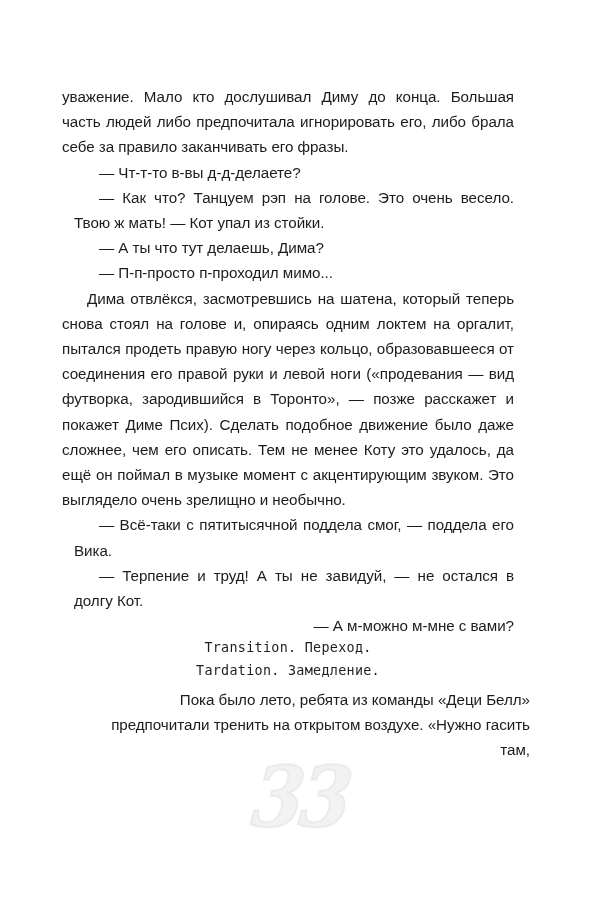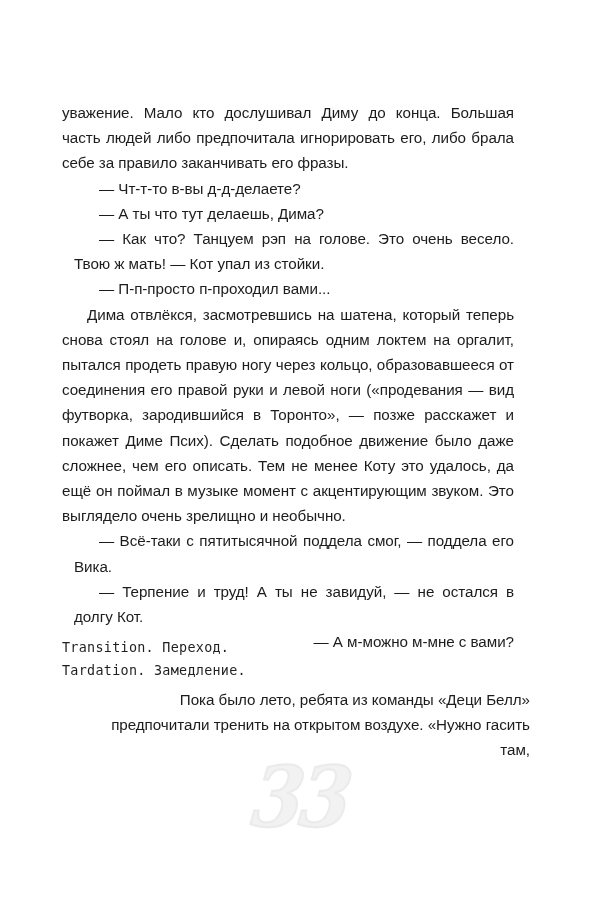--- a/index.html
+++ b/index.html
@@ -16,21 +16,21 @@
   .page {
     position: relative;
     width: 600px;
     height: 901px;
     background: #ffffff;
     box-sizing: border-box;
   }
   .text-block {
     position: absolute;
     left: 62px;
-    top: 100px;
+    top: 84px;
     width: 452px;
   }
   .para {
     margin: 0;
     font-size: 15.2px;
     line-height: 25.2px;
     color: #1c1c1c;
     text-align: justify;
     text-indent: 25px;
     -webkit-font-smoothing: antialiased;
@@ -45,21 +45,21 @@
     margin-left: 12px;
   }
   .para.nojust {
     text-align: right;
   }
   .mono-block {
     position: absolute;
     left: 62px;
     top: 637px;
     width: 452px;
-    text-align: left;
+    text-align: center;
   }
   .mono-line {
     margin: 0;
     font-family: "DejaVu Sans Mono", "Liberation Mono", monospace;
     font-size: 13.4px;
     line-height: 22.5px;
     color: #1f1f1f;
     letter-spacing: 0.3px;
     white-space: pre;
   }
@@ -94,23 +94,23 @@
   }
 </style>
 </head>
 <body>
 
 <div class="page">
 
   <div class="text-block">
     <p class="para first">уважение. Мало кто дослушивал Диму до конца. Большая часть людей либо предпочитала игнорировать его, либо брала себе за правило заканчивать его фразы.</p>
     <p class="para dialogue">— Чт-т-то в-вы д-д-делаете?</p>
+    <p class="para dialogue">— Как что? Танцуем рэп на голове. Это очень весело. Твою ж мать! — Кот упал из стойки.</p>
     <p class="para dialogue">— А ты что тут делаешь, Дима?</p>
-    <p class="para dialogue">— Как что? Танцуем рэп на голове. Это очень весело. Твою ж мать! — Кот упал из стойки.</p>
-    <p class="para dialogue">— П-п-просто п-проходил вами...</p>
+    <p class="para dialogue">— П-п-просто п-проходил мимо...</p>
     <p class="para">Дима отвлёкся, засмотревшись на шатена, который теперь снова стоял на голове и, опираясь одним локтем на оргалит, пытался продеть правую ногу через кольцо, образовавшееся от соединения его правой руки и левой ноги («продевания — вид футворка, зародившийся в Торонто», — позже расскажет и покажет Диме Псих). Сделать подобное движение было даже сложнее, чем его описать. Тем не менее Коту это удалось, да ещё он поймал в музыке момент с акцентирующим звуком. Это выглядело очень зрелищно и необычно.</p>
     <p class="para dialogue">— Всё-таки с пятитысячной поддела смог, — поддела его Вика.</p>
     <p class="para dialogue">— Терпение и труд! А ты не завидуй, — не остался в долгу Кот.</p>
     <p class="para dialogue nojust">— А м-можно м-мне с вами?</p>
   </div>
 
   <div class="mono-block">
     <p class="mono-line">Transition. Переход.</p>
     <p class="mono-line">Tardation. Замедление.</p>
   </div>

